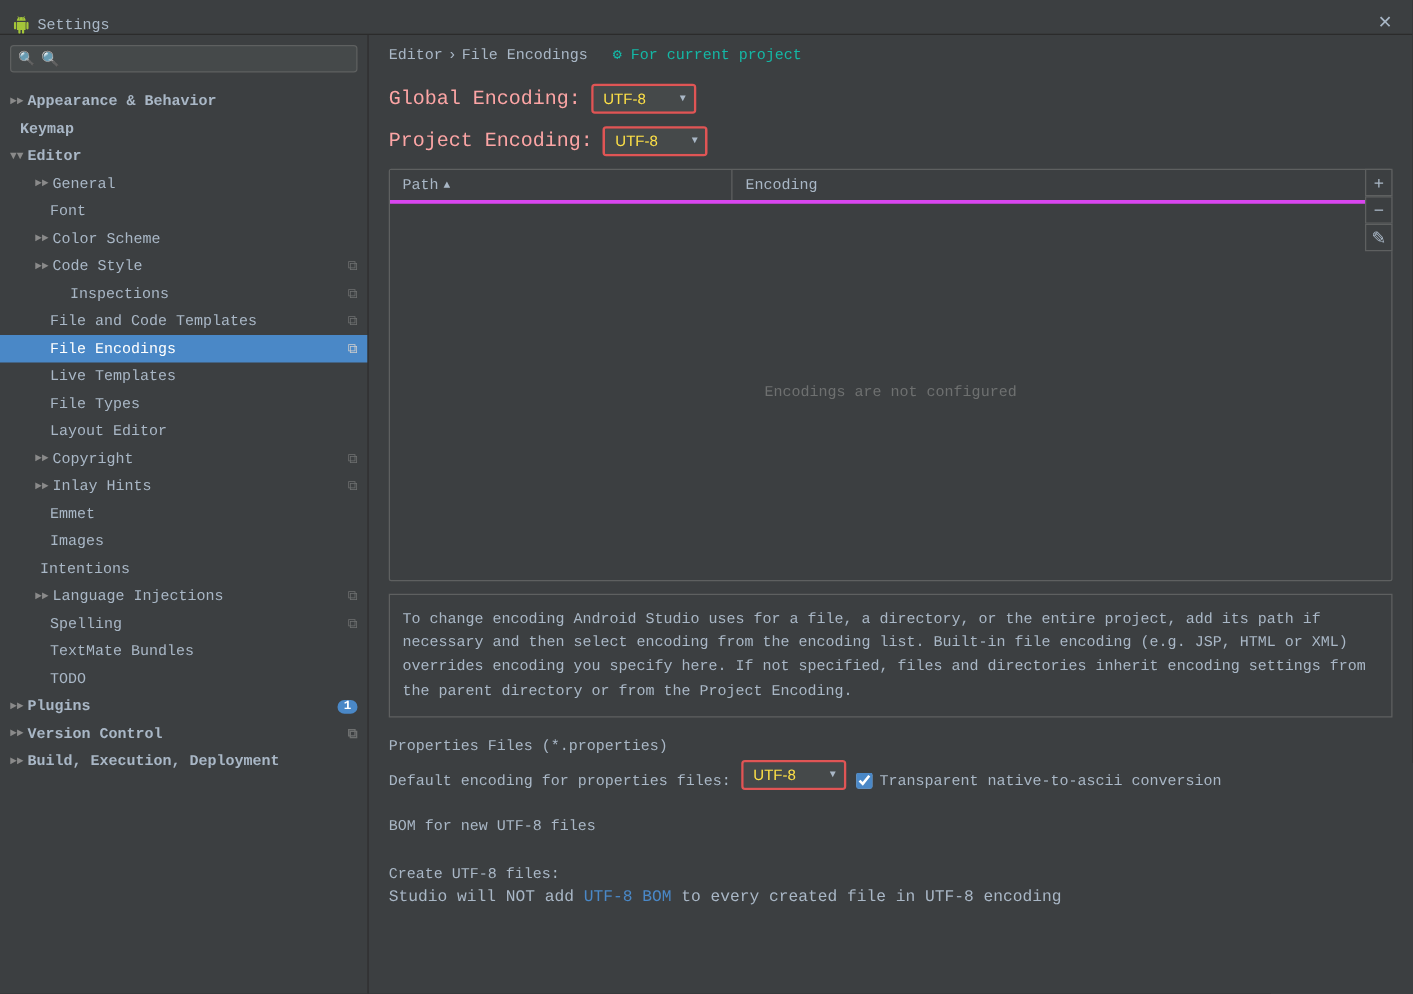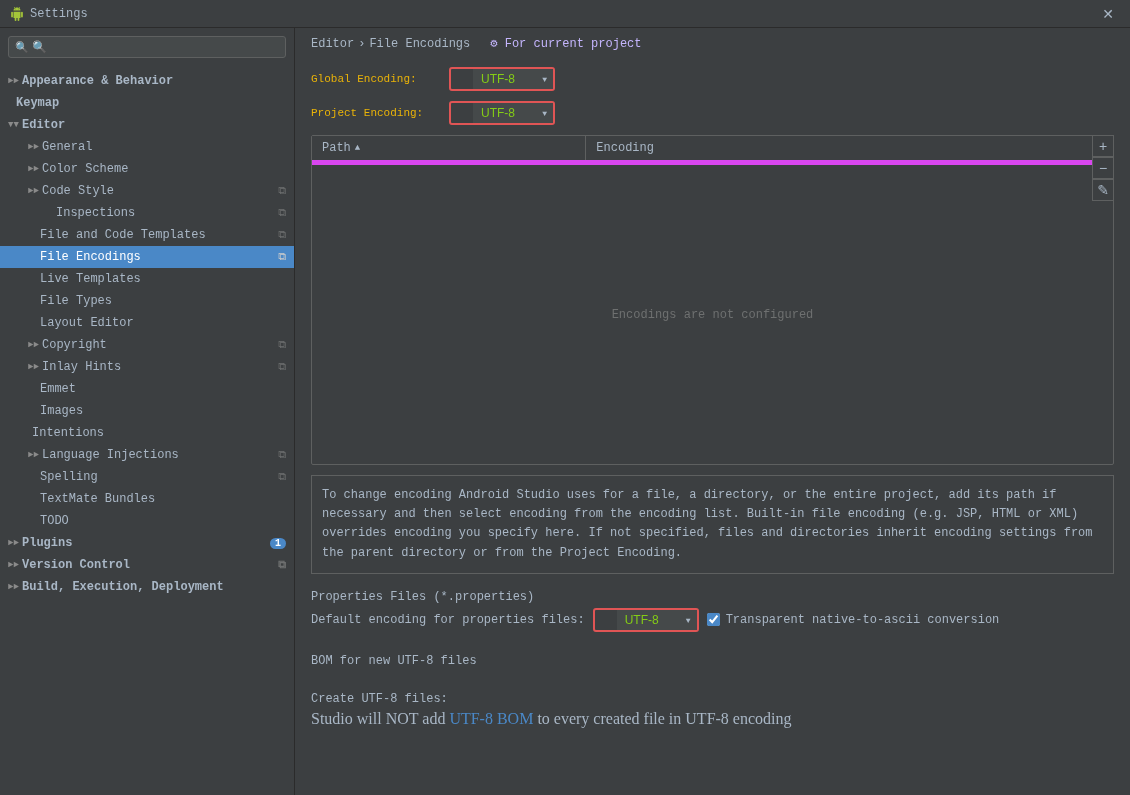--- a/index.html
+++ b/index.html
@@ -16,21 +16,21 @@
       width: 1130px;
       height: 795px;
       background: #3c3f41;
       display: flex;
       flex-direction: column;
     }
     .title-bar {
       background: #3c3f41;
       height: 28px;
       display: flex;
-      align-items: center;
+      align-items: flex-end;
       padding: 0 10px;
       border-bottom: 1px solid #2b2b2b;
       justify-content: space-between;
     }
     .title-bar-left {
       display: flex;
       align-items: center;
       gap: 6px;
     }
     .title-icon {
@@ -133,57 +133,56 @@
       overflow: hidden;
     }
     .breadcrumb {
       padding: 8px 16px;
       color: #a9b7c6;
       font-size: 12px;
       display: flex;
       align-items: center;
       gap: 4px;
     }
-    .breadcrumb .note { color: #c4b5fd; margin-left: 16px; font-family: Liberation Mono, monospace; }
+    .breadcrumb .note { color: #14b8a6; margin-left: 16px; font-family: Liberation Mono, monospace; }
     .panel-body {
       flex: 1;
       padding: 8px 16px;
       overflow-y: auto;
       display: flex;
       flex-direction: column;
       gap: 10px;
     }
     .encoding-row {
       display: flex;
       align-items: center;
       gap: 8px;
     }
     .encoding-label {
-      color: #eab308;
-      font-size: 11px;
+      color: #fca5a5;
+      font-size: 16px;
       min-width: 130px;
     }
     .select-wrapper {
       position: relative;
       display: inline-block;
       border: 2px solid #e05555;
       border-radius: 3px;
     }
     .select-wrapper select {
       background: #45494a;
       border: none;
-      color: #84cc16;
+      color: #fde047;
       font-size: 12px;
       padding: 3px 24px 3px 8px;
       cursor: pointer;
       appearance: none;
       -webkit-appearance: none;
       outline: none;
       min-width: 80px;
-      margin-left: 22px;
     }
     .select-wrapper::after {
       content: '▼';
       position: absolute;
       right: 6px;
       top: 50%;
       transform: translateY(-50%);
       font-size: 8px;
       color: #a9b7c6;
       pointer-events: none;
@@ -194,21 +193,21 @@
       border-radius: 2px;
       flex: none;
       height: 330px;
       display: flex;
       flex-direction: column;
       position: relative;
     }
     .table-header {
       display: flex;
       background: #3c3f41;
-      border-bottom: 5px solid #d946ef;
+      border-bottom: 3px solid #d946ef;
     }
     .th {
       padding: 5px 10px;
       color: #a9b7c6;
       font-size: 12px;
       flex: 1;
       border-right: 1px solid #5e6060;
     }
     .th:last-child { border-right: none; flex: 2; }
     .th-path { display: flex; align-items: center; gap: 4px; }
@@ -251,21 +250,21 @@
       line-height: 1.6;
     }
     .section-title {
       font-size: 12px;
       color: #a9b7c6;
       margin-top: 6px;
       margin-bottom: 4px;
     }
     .props-row {
       display: flex;
-      align-items: center;
+      align-items: flex-end;
       gap: 8px;
       flex-wrap: wrap;
     }
     .checkbox-row {
       display: flex;
       align-items: center;
       gap: 6px;
     }
     .checkbox-row input[type=checkbox] {
       accent-color: #4a88c7;
@@ -296,24 +295,23 @@
       content: '▼';
       position: absolute;
       right: 6px;
       top: 50%;
       transform: translateY(-50%);
       font-size: 8px;
       color: #a9b7c6;
       pointer-events: none;
     }
     .note-text {
-      font-size: 16px;
+      font-size: 13px;
       color: #a9b7c6;
       margin-top: 4px;
-      font-family: Liberation Serif, serif;
     }
     .note-text .highlight { color: #4a88c7; }
   </style>
 </head>
 <body>
 
 <div class="window">
 
   <div class="title-bar">
     <div class="title-bar-left">
@@ -347,20 +345,23 @@
         <div class="nav-item section">
           <span class="triangle open">▼</span>
           <span>Editor</span>
         </div>
 
         <div class="nav-item sub">
           <span class="triangle closed">►</span>
           <span>General</span>
         </div>
 
+        <div class="nav-item sub" style="padding-left:40px;">
+          <span>Font</span>
+        </div>
 
         <div class="nav-item sub">
           <span class="triangle closed">►</span>
           <span>Color Scheme</span>
         </div>
 
         <div class="nav-item sub">
           <span class="triangle closed">►</span>
           <span>Code Style</span>
           <span class="copy-icon">⧉</span>

